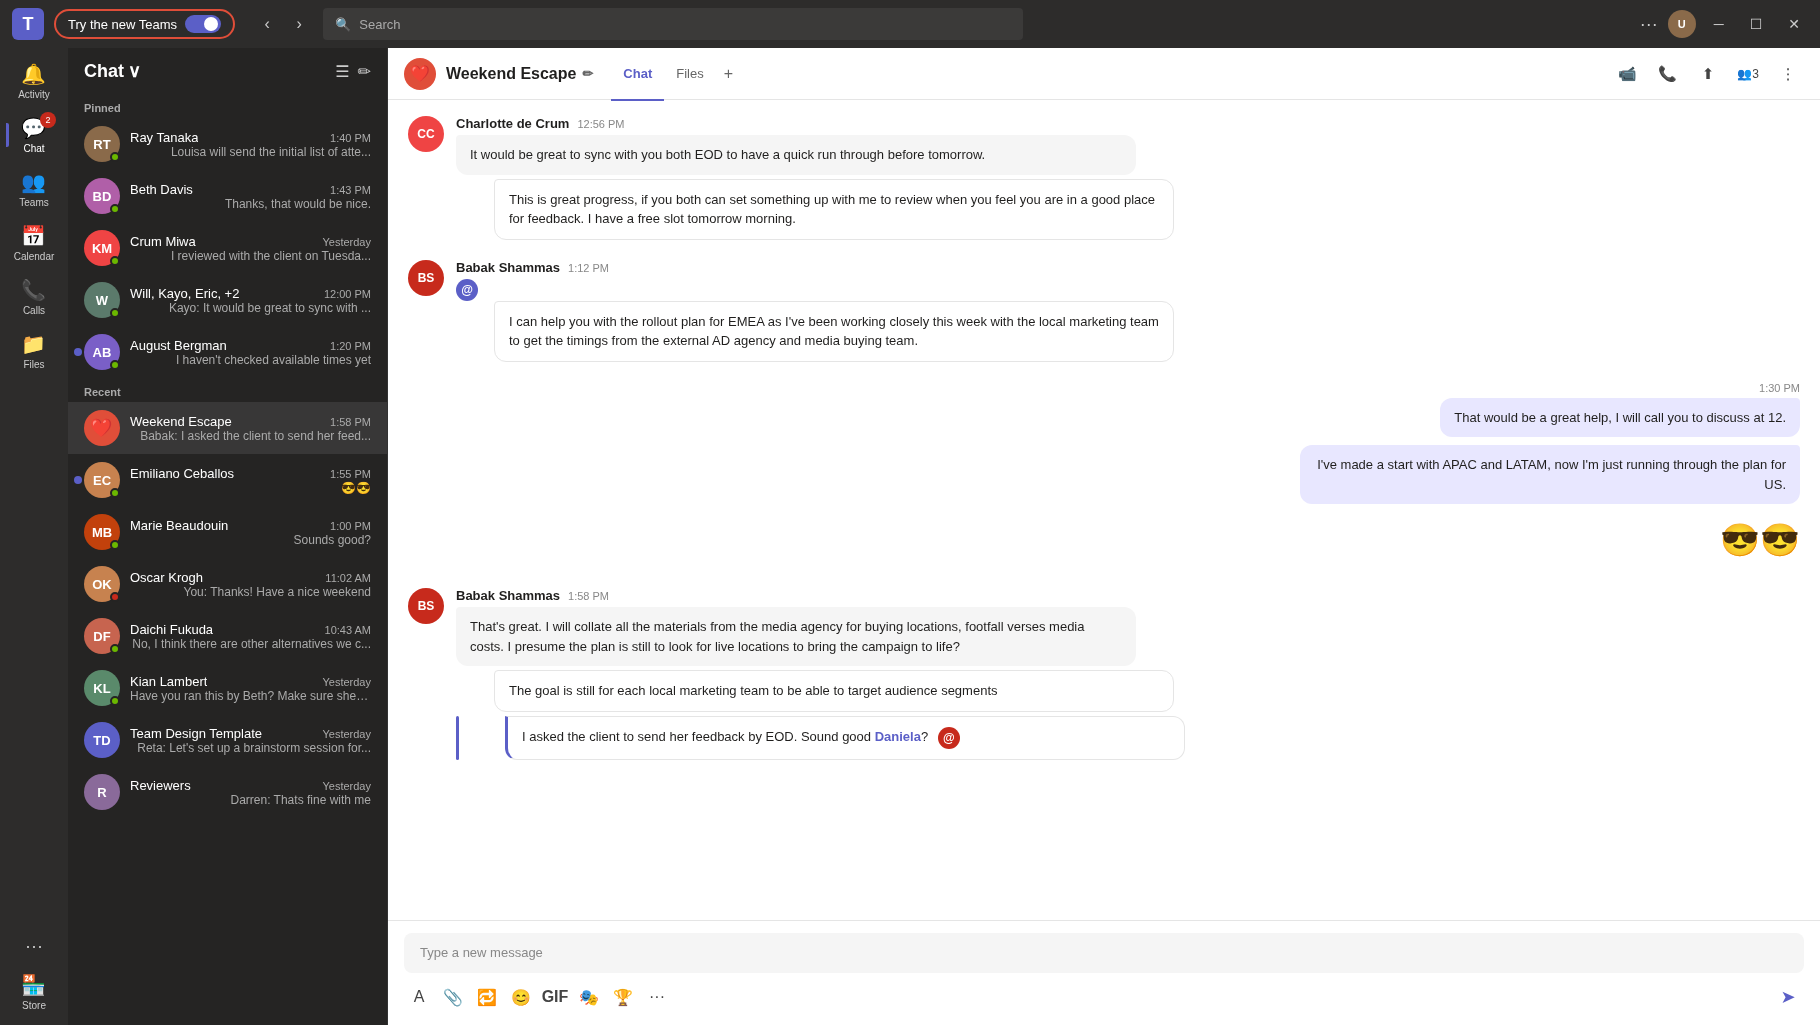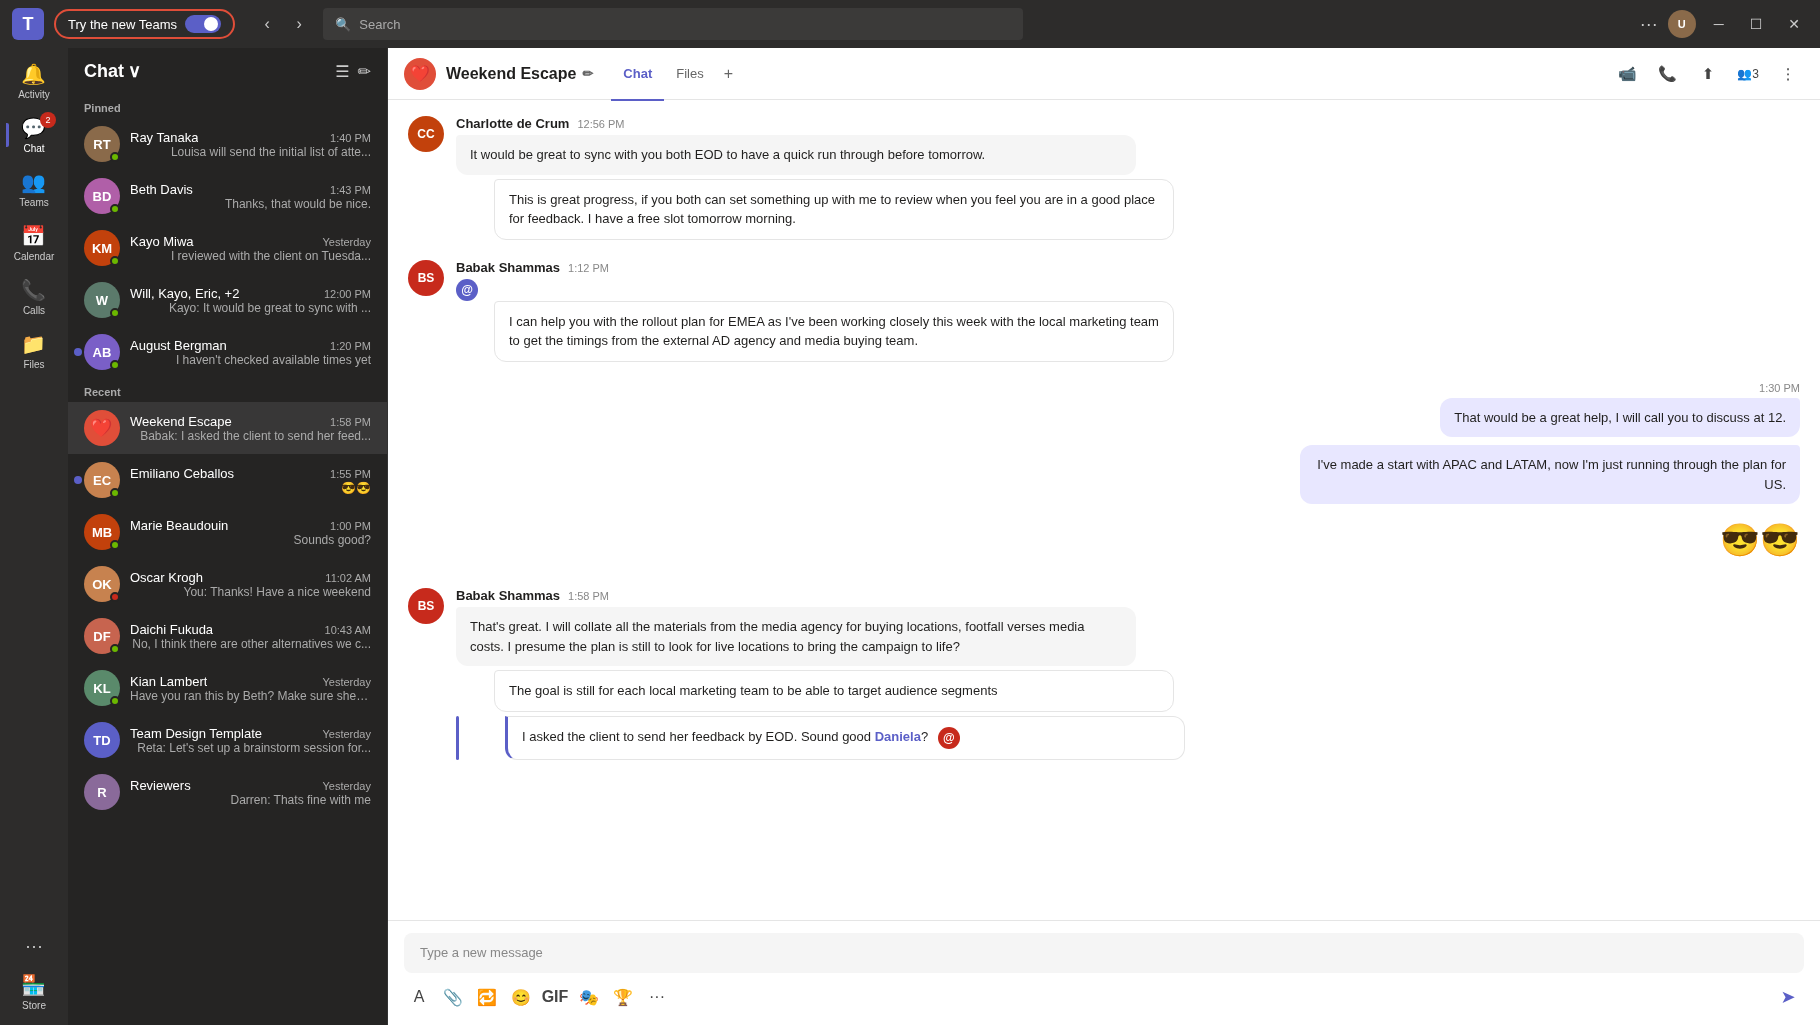--- a/index.html
+++ b/index.html
@@ -448,26 +448,26 @@
       </div>
       <div class="chat-item-content">
         <div class="chat-item-top">
           <span class="chat-item-name">Beth Davis</span>
           <span class="chat-item-time">1:43 PM</span>
         </div>
         <div class="chat-item-preview">Thanks, that would be nice.</div>
       </div>
     </div>
     <div class="chat-item">
-      <div class="chat-avatar" style="background:#c2410c;">KM
-        <div class="avatar-status status-green"></div>
-      </div>
-      <div class="chat-item-content">
-        <div class="chat-item-top">
-          <span class="chat-item-name">Kayo Miwa</span>
+      <div class="chat-avatar" style="background:#ef4444;">KM
+        <div class="avatar-status status-green"></div>
+      </div>
+      <div class="chat-item-content">
+        <div class="chat-item-top">
+          <span class="chat-item-name">Crum Miwa</span>
           <span class="chat-item-time">Yesterday</span>
         </div>
         <div class="chat-item-preview">I reviewed with the client on Tuesda...</div>
       </div>
     </div>
     <div class="chat-item">
       <div class="chat-avatar" style="background:#5b7a6b;">W
         <div class="avatar-status status-green"></div>
       </div>
       <div class="chat-item-content">
@@ -612,21 +612,21 @@
           <span style="font-size:12px;">👥</span>
           <span class="participant-count">3</span>
         </button>
         <button class="header-action-btn">⋮</button>
       </div>
     </div>
 
     <div class="messages-area">
 
       <div class="message-group">
-        <div class="message-avatar" style="background:#c2410c;">CC</div>
+        <div class="message-avatar" style="background:#ef4444;">CC</div>
         <div class="message-content">
           <div class="message-header">
             <span class="message-sender">Charlotte de Crum</span>
             <span class="message-time">12:56 PM</span>
           </div>
           <div class="message-bubble">
             It would be great to sync with you both EOD to have a quick run through before tomorrow.
           </div>
           <div class="message-bubble-white">
             This is great progress, if you both can set something up with me to review when you feel you are in a good place for feedback. I have a free slot tomorrow morning.

